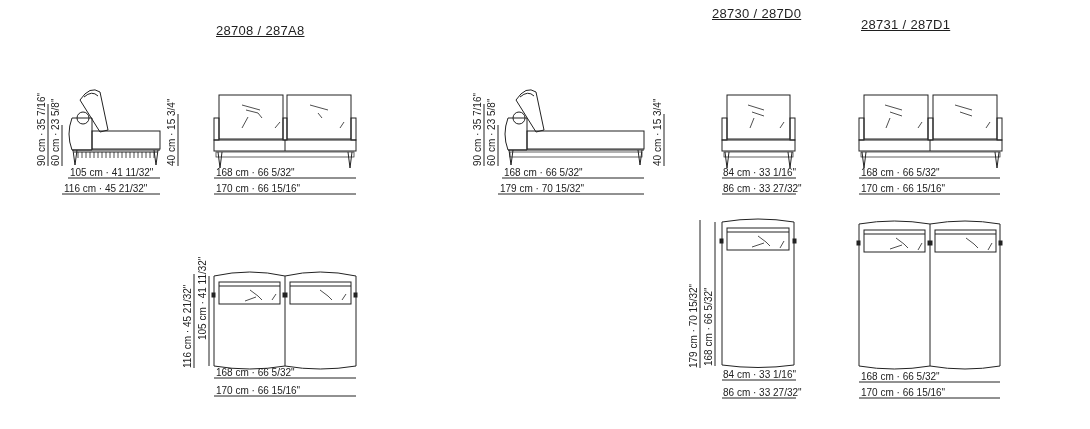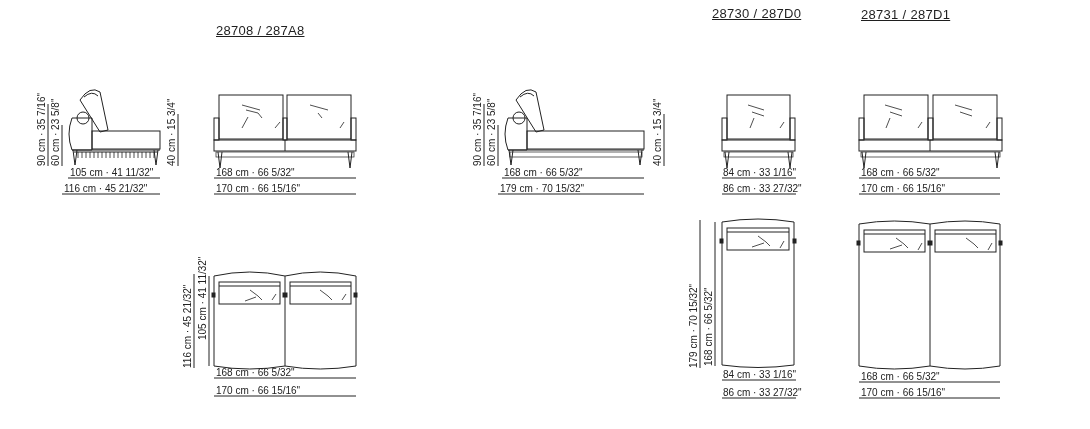--- a/index.html
+++ b/index.html
@@ -6,21 +6,21 @@
   body{width:1090px;height:429px;position:relative;overflow:hidden;font-family:"Liberation Sans",sans-serif;color:#1a1a1a;}
   .code{position:absolute;font-size:13px;letter-spacing:0.3px;color:#1f1f1f;text-decoration:underline;}
   svg{position:absolute;left:0;top:0;}
   .dim{font-family:"Liberation Sans",sans-serif;font-size:10px;fill:#222;}
 </style>
 </head>
 <body>
 
 <div class="code" style="left:216px;top:23px;">28708 / 287A8</div>
 <div class="code" style="left:712px;top:6px;">28730 / 287D0</div>
-<div class="code" style="left:861px;top:7px;text-align:center;">28731 / 287D1</div>
+<div class="code" style="left:861px;top:17px;text-align:center;">28731 / 287D1</div>
 
 <svg width="1090" height="429" viewBox="0 0 1090 429" fill="none" stroke="#222" stroke-width="1">
 
   <g>
 
     <path d="M80 100 Q90 85 100 92 L108 130 L100 132 Z"></path>
     <path d="M84 97 Q92 90 98 96"></path>
     <circle cx="83" cy="118" r="6"></circle>
     <path d="M72 118 L92 118 L92 150 L72 150 Q66 134 72 118 Z"></path>
     <rect x="92" y="131" width="68" height="18"></rect>

